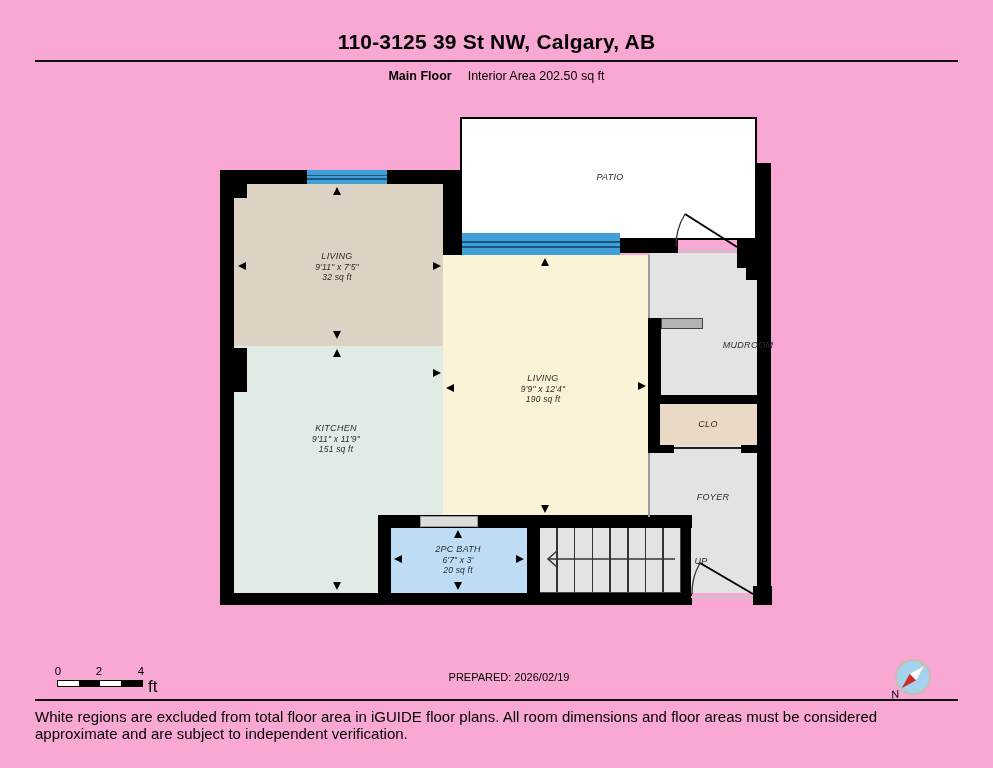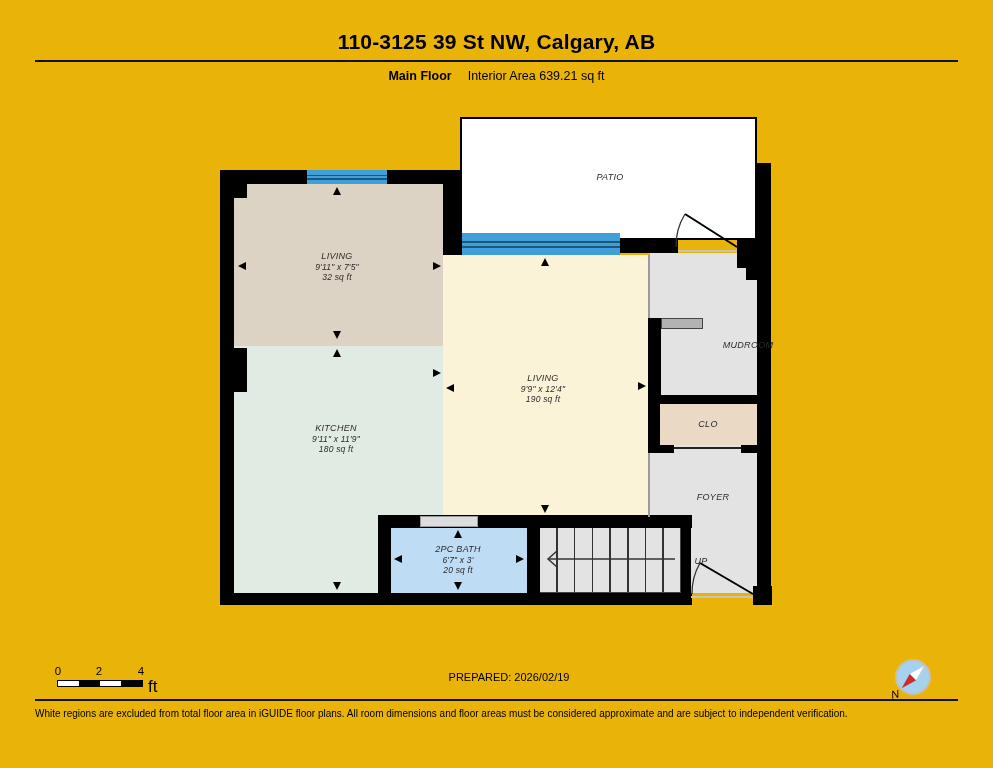--- a/index.html
+++ b/index.html
@@ -1,16 +1,16 @@
 <!DOCTYPE html>
 <html style="--wall: #000000; --dining_fill: #dcd3c4; --kitchen_fill: #e0ebe4; --living_fill: #faf3d8; --bath_fill: #bedcf4; --gray_fill: #e3e3e3; --closet_fill: #ead9c5; --window_blue: #3f9fd6; --compass_blue: #a5d2ef; --compass_red: #cf2b27;"><head>
 <meta charset="utf-8">
 <style>
   html,body{margin:0;padding:0;background:#fff;}
-  #page{position:relative;width:993px;height:768px;background:#eab308;overflow:hidden;
+  #page{position:relative;width:993px;height:768px;background:#f9a8d4;overflow:hidden;
         font-family:"Liberation Sans",sans-serif;color:#000;}
   .abs{position:absolute;}
   .wall{position:absolute;background:var(--wall,#000);}
   .fill{position:absolute;}
   .thin{position:absolute;}
   
   #title{position:absolute;left:0;top:30px;width:993px;text-align:center;
          font-size:21px;font-weight:bold;letter-spacing:.2px;}
   .rule{position:absolute;left:35px;width:923px;height:2px;background:#111;}
   #subtitle{position:absolute;left:0;top:69px;width:993px;text-align:center;font-size:12.5px;}
@@ -42,31 +42,31 @@
   .shelf{position:absolute;background:#b3b3b3;border:1px solid #444;box-sizing:border-box;}
   .vanity{position:absolute;background:#ddd;border:1px solid #999;box-sizing:border-box;}
   .sb-num{position:absolute;transform:translateX(-50%);font-size:11.5px;}
   #sb-bar{position:absolute;left:57px;top:680px;width:86px;height:7px;border:1px solid #000;
           box-sizing:border-box;display:flex;}
   #sb-bar span{flex:1;}
   .sb-w{background:#fff;} .sb-b{background:#000;}
   #sb-unit{position:absolute;left:148px;top:677px;font-size:17px;}
   #prepared{position:absolute;left:509px;top:671px;transform:translateX(-50%);font-size:11px;}
   #compass-n{position:absolute;left:891px;top:688px;font-size:11px;font-style:italic;transform:rotate(-12deg);}
-  #disclaimer{position:absolute;left:35px;top:708px;width:923px;font-size:10px;color:#000;}
+  #disclaimer{position:absolute;left:35px;top:708px;width:923px;font-size:15px;color:#000;}
 </style>
 </head>
 <body>
 
 <div id="page">
 
   <div id="title">110-3125 39 St NW, Calgary, AB</div>
   <div class="rule" style="top:60px;"></div>
   <div id="subtitle">
-    <span class="fl">Main Floor</span><span>Interior Area 639.21 sq ft</span>
+    <span class="fl">Main Floor</span><span>Interior Area 202.50 sq ft</span>
   </div>
 
   <div class="fill patio" style="left:460px;top:117px;width:297px;height:123px;"></div>
   <div class="fill dining" style="left:234px;top:184px;width:209px;height:162px;"></div>
   <div class="fill kitchen" style="left:234px;top:346px;width:209px;height:247px;"></div>
   <div class="fill living" style="left:443px;top:255px;width:205px;height:260px;"></div>
   <div class="fill grayroom" style="left:650px;top:253px;width:107px;height:144px;"></div>
   <div class="fill clo" style="left:650px;top:403px;width:107px;height:42px;"></div>
   <div class="fill grayroom" style="left:648px;top:445px;width:109px;height:148px;"></div>
   <div class="fill stairs" style="left:539px;top:517px;width:142px;height:76px;"></div>
@@ -142,21 +142,21 @@
     <div class="nm">PATIO</div>
   </div>
   <div class="rlabel" style="left:337px;top:251px;">
     <div class="nm">LIVING</div>
     <div class="dm">9'11" x 7'5"</div>
     <div class="ar">32 sq ft</div>
   </div>
   <div class="rlabel" style="left:336px;top:423px;">
     <div class="nm">KITCHEN</div>
     <div class="dm">9'11" x 11'9"</div>
-    <div class="ar">180 sq ft</div>
+    <div class="ar">151 sq ft</div>
   </div>
   <div class="rlabel" style="left:543px;top:373px;">
     <div class="nm">LIVING</div>
     <div class="dm">9'9" x 12'4"</div>
     <div class="ar">190 sq ft</div>
   </div>
   <div class="rlabel" style="left:458px;top:544px;">
     <div class="nm">2PC BATH</div>
     <div class="dm">6'7" x 3'</div>
     <div class="ar">20 sq ft</div>

